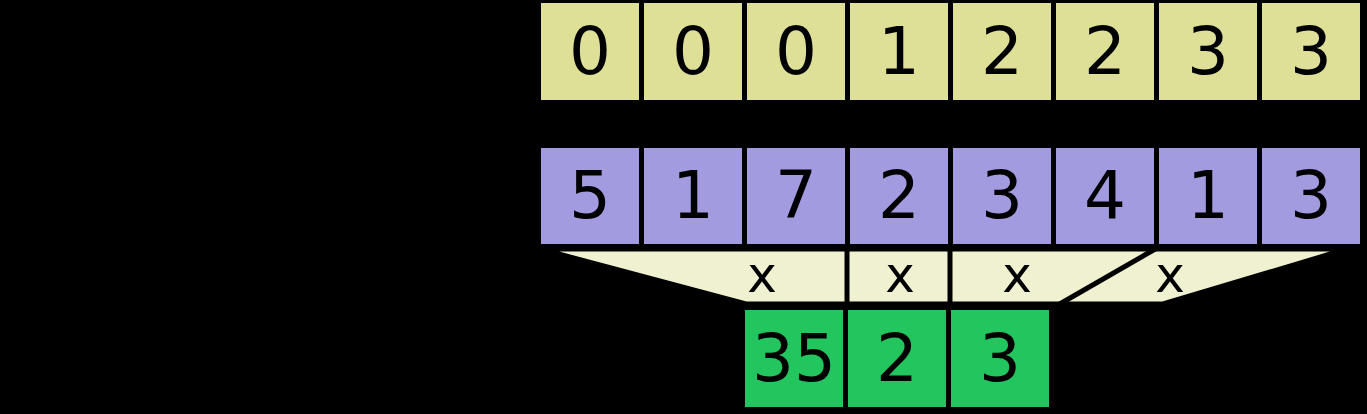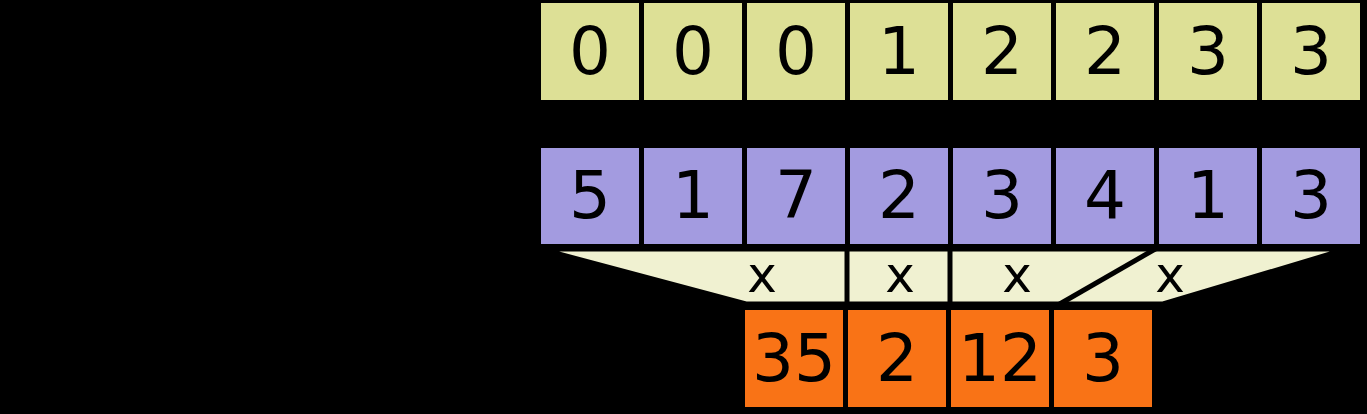--- a/index.html
+++ b/index.html
@@ -30,21 +30,21 @@
     flex: 0 0 98px;
     display: flex;
     align-items: center;
     justify-content: center;
     font-size: 66px;
     line-height: 1;
     color: #000;
   }
   .cell-flag   { background: #dde096; }
   .cell-value  { background: #a39be0; }
-  .cell-result { background: #f97316; }
+  .cell-result { background: #22c55e; }
   .band-svg {
     position: absolute;
     left: 0;
     top: 0;
   }
   .band-shape {
     stroke: #000;
     stroke-width: 5;
   }
   .band-divider {
@@ -91,17 +91,16 @@
     <line class="band-divider" x1="1058" y1="305" x2="1157" y2="248"></line>
     <text class="band-op" x="762" y="292" text-anchor="middle">x</text>
     <text class="band-op" x="900" y="292" text-anchor="middle">x</text>
     <text class="band-op" x="1017" y="292" text-anchor="middle">x</text>
     <text class="band-op" x="1170" y="292" text-anchor="middle">x</text>
   </svg>
 
   <div class="row row-results">
     <div class="cell cell-result">35</div>
     <div class="cell cell-result">2</div>
-    <div class="cell cell-result">12</div>
     <div class="cell cell-result">3</div>
   </div>
 
 </div>
 
 </body></html>

